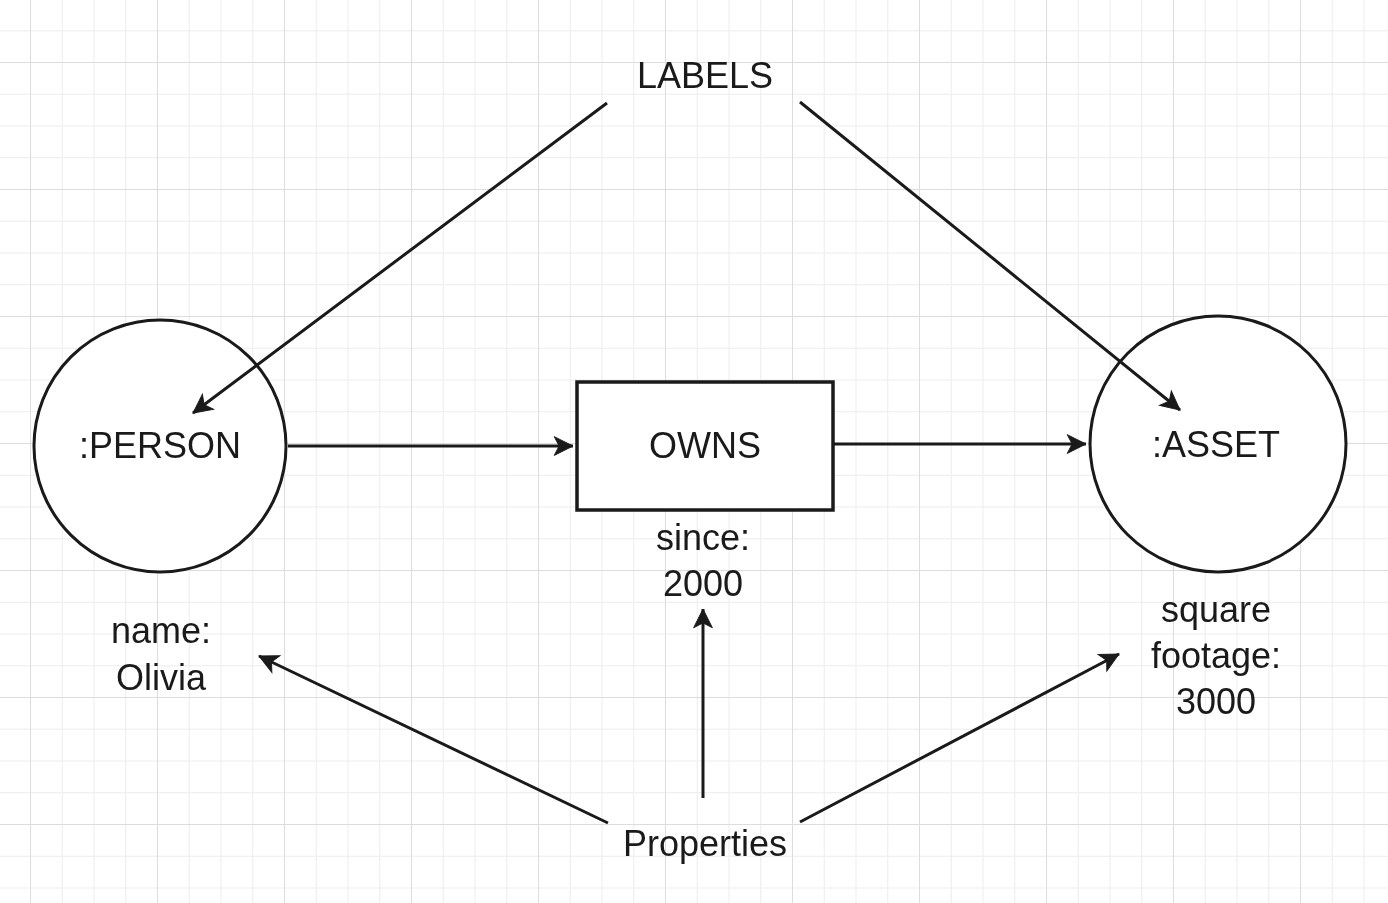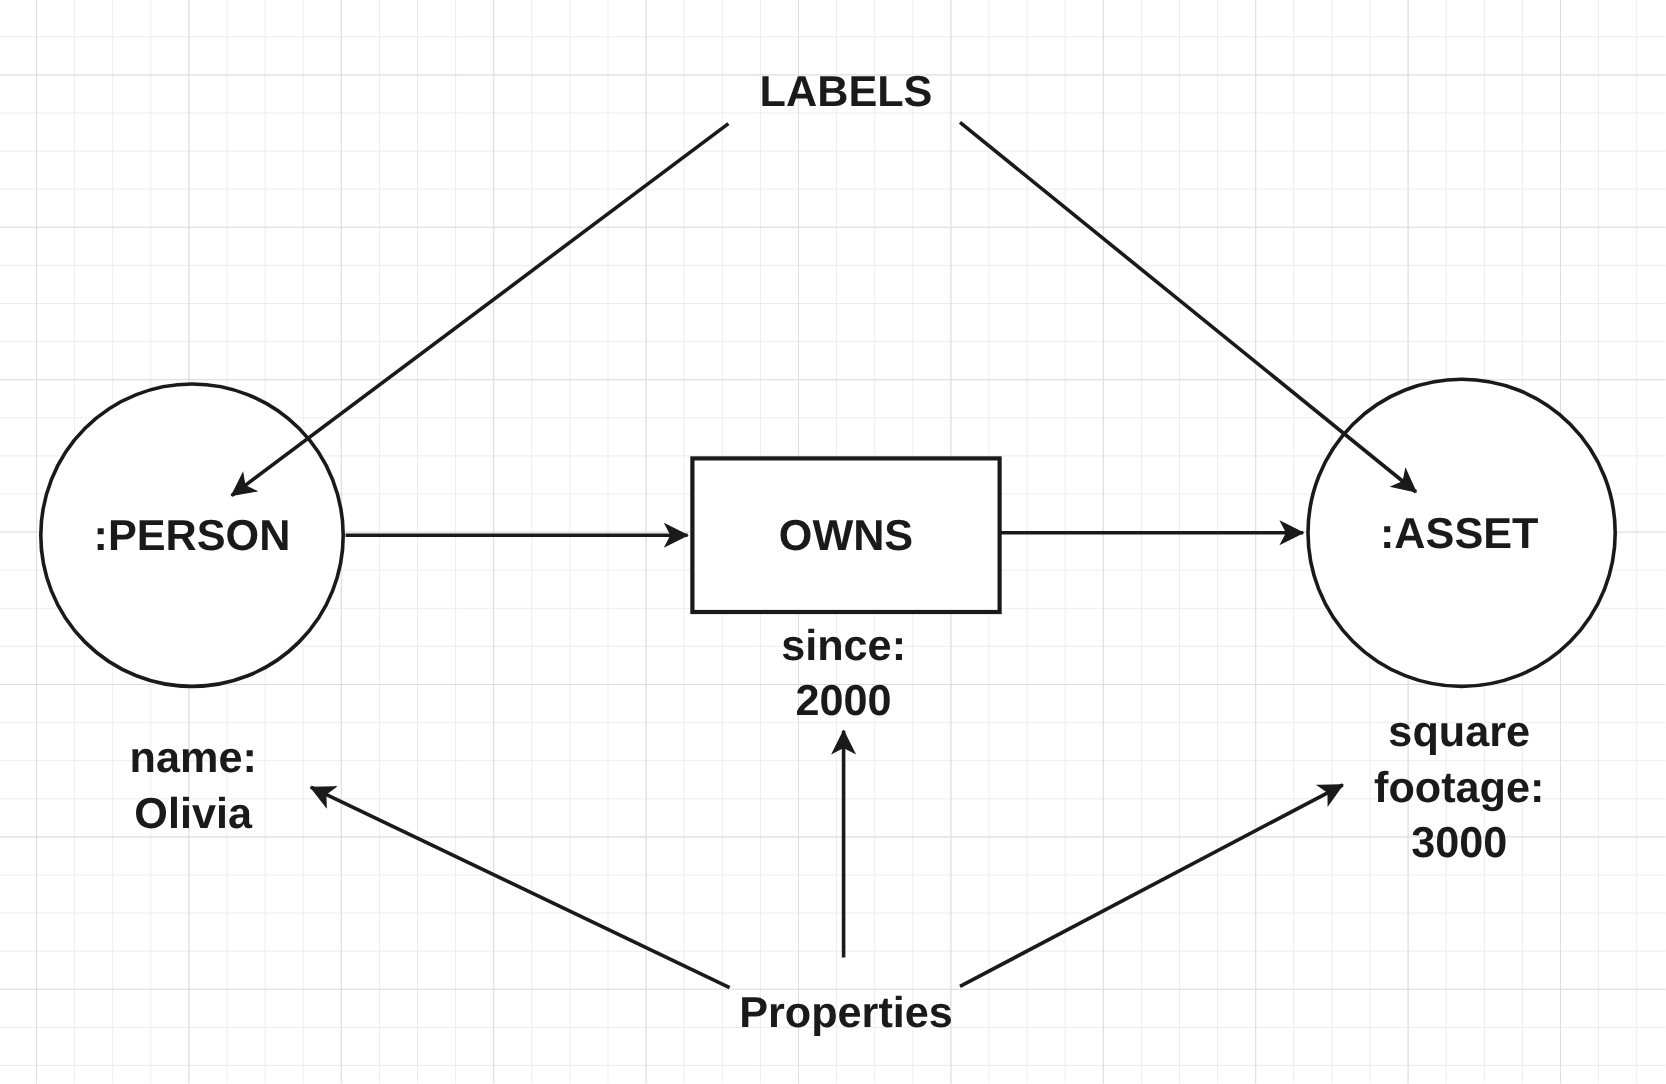--- a/index.html
+++ b/index.html
@@ -19,21 +19,20 @@
       linear-gradient(to right, var(--grid-major, #dddddd) 1px, transparent 1px),
       linear-gradient(to bottom, var(--grid-major, #dddddd) 1px, transparent 1px),
       linear-gradient(to right, var(--grid-minor, #ececec) 1px, transparent 1px),
       linear-gradient(to bottom, var(--grid-minor, #ececec) 1px, transparent 1px);
     background-size:
       127px 127px,
       127px 127px,
       31.75px 31.75px,
       31.75px 31.75px;
     background-position: 30px 62px;
-    font-weight: bold;
   }
   svg.diagram {
     position: absolute;
     left: 0;
     top: 0;
     width: 1388px;
     height: 903px;
     display: block;
   }
   .shape {

